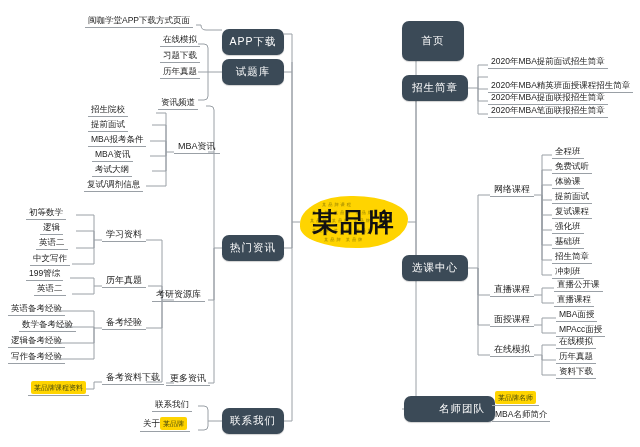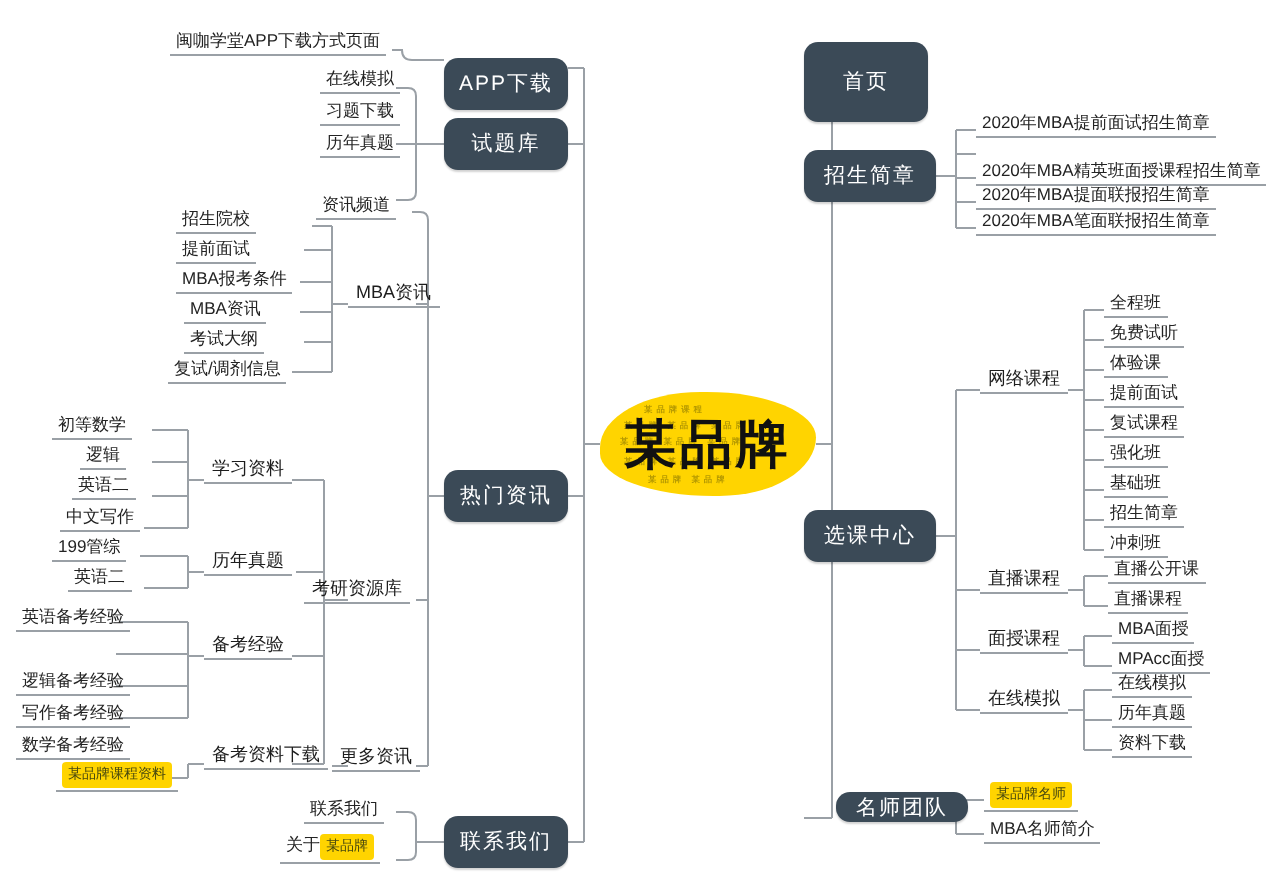--- a/index.html
+++ b/index.html
@@ -292,21 +292,21 @@
   </div>
 
   <div class="node" style="left:402px;top:255px;width:66px;height:26px;">
     <span>选课中心</span>
   </div>
 
   <div class="node" style="left:402px;top:75px;width:66px;height:26px;">
     <span>招生简章</span>
   </div>
 
-  <div class="node" style="left:418px;top:396px;width:66px;height:15px;">
+  <div class="node" style="left:404px;top:396px;width:66px;height:26px;padding-left:25px;">
     <span>名师团队</span>
   </div>
 
   <div class="leaf l" style="left:85px;top:15px;">
     <span>闽咖学堂APP下载方式页面</span>
   </div>
 
   <div class="leaf l" style="left:160px;top:34px;">
     <span>在线模拟</span>
   </div>
@@ -373,21 +373,21 @@
   <div class="leaf l" style="left:34px;top:283px;">
     <span>英语二</span>
   </div>
 
   <div class="mid" style="left:102px;top:316px;">
     <span>备考经验</span>
   </div>
   <div class="leaf l" style="left:8px;top:303px;">
     <span>英语备考经验</span>
   </div>
-  <div class="leaf l" style="left:8px;top:319px;margin-top:48px;">
+  <div class="leaf l" style="left:19px;top:319px;">
     <span>数学备考经验</span>
   </div>
   <div class="leaf l" style="left:8px;top:335px;">
     <span>逻辑备考经验</span>
   </div>
   <div class="leaf l" style="left:8px;top:351px;">
     <span>写作备考经验</span>
   </div>
 
   <div class="mid" style="left:102px;top:371px;">

